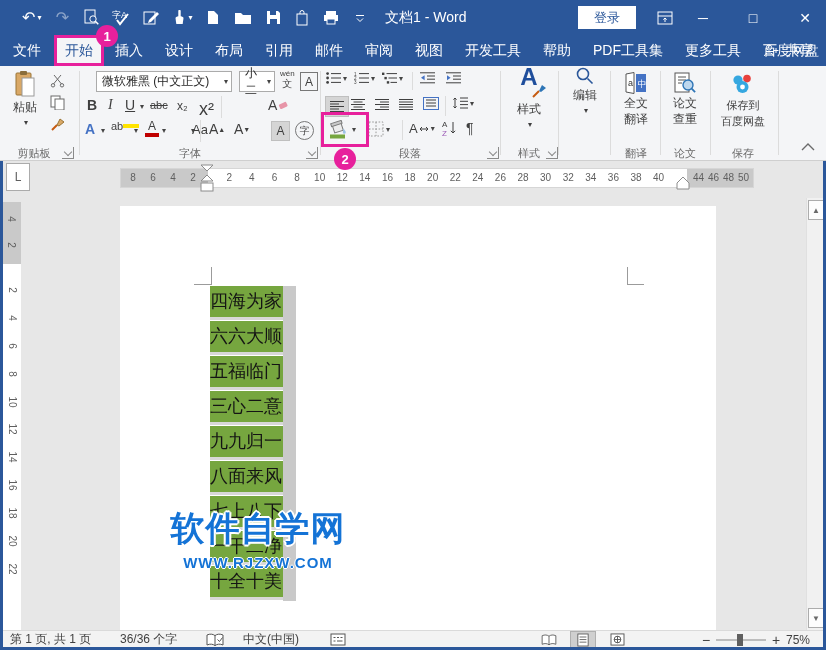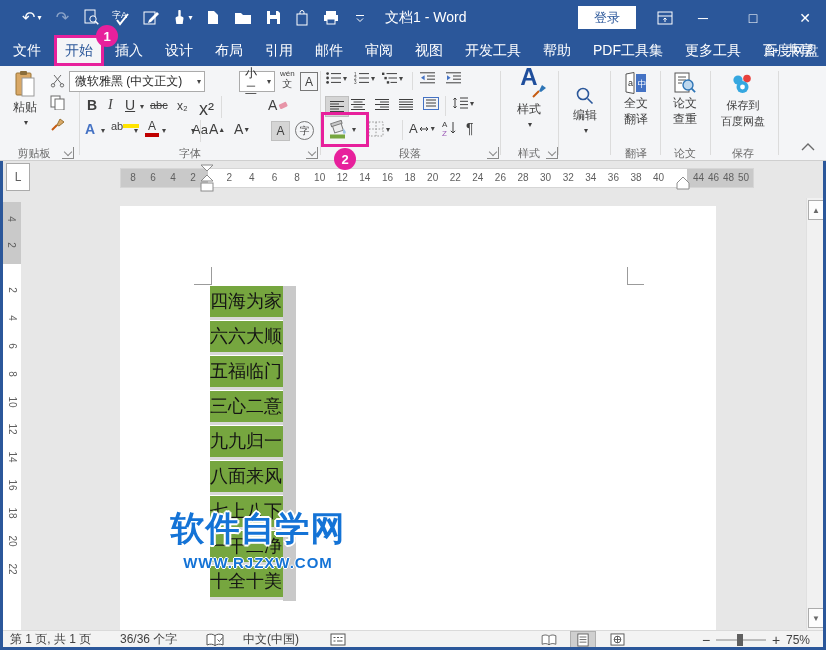--- a/index.html
+++ b/index.html
@@ -234,21 +234,21 @@
     <span class="rb" style="left:50px;top:51px;">
       <svg width="15" height="15" viewBox="0 0 15 15">
           <path d="M2 13l5-5" stroke="#C55A11" stroke-width="2"></path>
           <path d="M7 8l3-6 4 3-5 4z" fill="#D9A866" stroke="#9a7436"></path>
         </svg>
     </span>
     <div class="glabel" style="left:4px;width:60px;">剪贴板</div>
     <div class="launch" style="left:62px;"></div>
     <div class="gsep" style="left:79px;"></div>
 
-    <div class="combo" style="left:69px;top:5px;width:136px;">
+    <div class="combo" style="left:96px;top:5px;width:136px;">
       <span>微软雅黑 (中文正文)</span>
       <span class="drop">▾</span>
     </div>
     <div class="combo" style="left:239px;top:5px;width:36px;">
       <span>小二</span>
       <span class="drop">▾</span>
     </div>
     <div class="rb" style="left:280px;top:3px;flex-direction:column;line-height:10px;">
       <span style="font-size:8px;">wén</span>
       <span style="font-size:10px;">文</span>
@@ -421,21 +421,21 @@
             <path d="M7 8l3-6 4 3-5 4z" fill="#2E75B6"></path>
           </svg>
       </span>
       <span>样式</span>
       <span class="drop" style="color:#3f3f3f;">▾</span>
     </div>
     <div class="glabel" style="left:504px;width:50px;">样式</div>
     <div class="launch" style="left:546px;"></div>
     <div class="gsep" style="left:558px;"></div>
 
-    <div class="bigbtn" style="left:562px;top:20px;width:46px;height:66px;">
+    <div class="bigbtn" style="left:562px;top:0;width:46px;height:66px;">
       <svg width="20" height="20" viewBox="0 0 20 20">
           <circle cx="8" cy="8" r="5.5" fill="none" stroke="#2B579A" stroke-width="1.6"></circle>
           <path d="M12.5 12.5l5 5" stroke="#2B579A" stroke-width="1.6"></path>
         </svg>
       <span>编辑</span>
       <span class="drop" style="color:#3f3f3f;">▾</span>
     </div>
     <div class="gsep" style="left:610px;"></div>
 
     <div class="bigbtn" style="left:613px;top:6px;width:46px;height:68px;">

